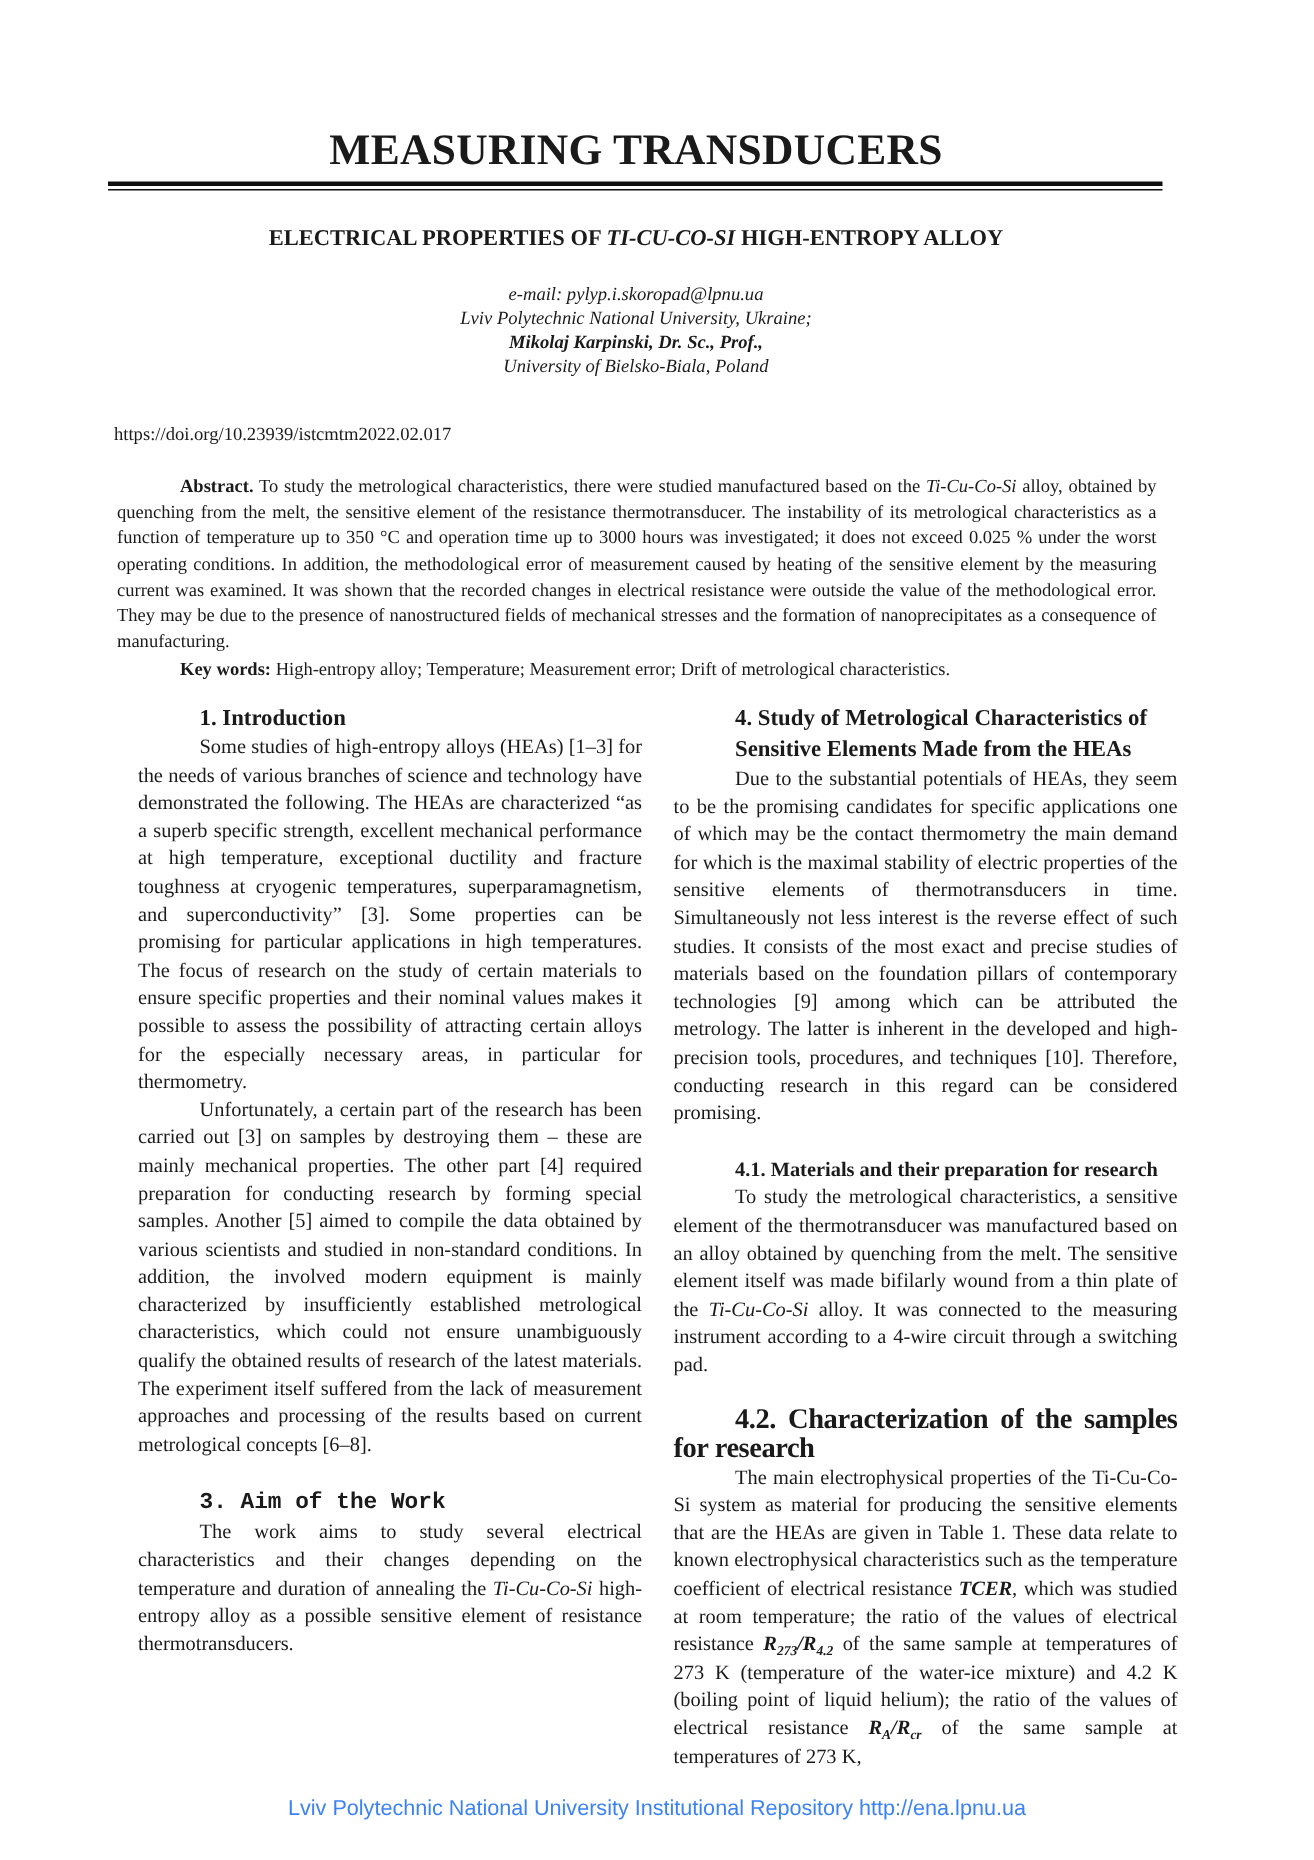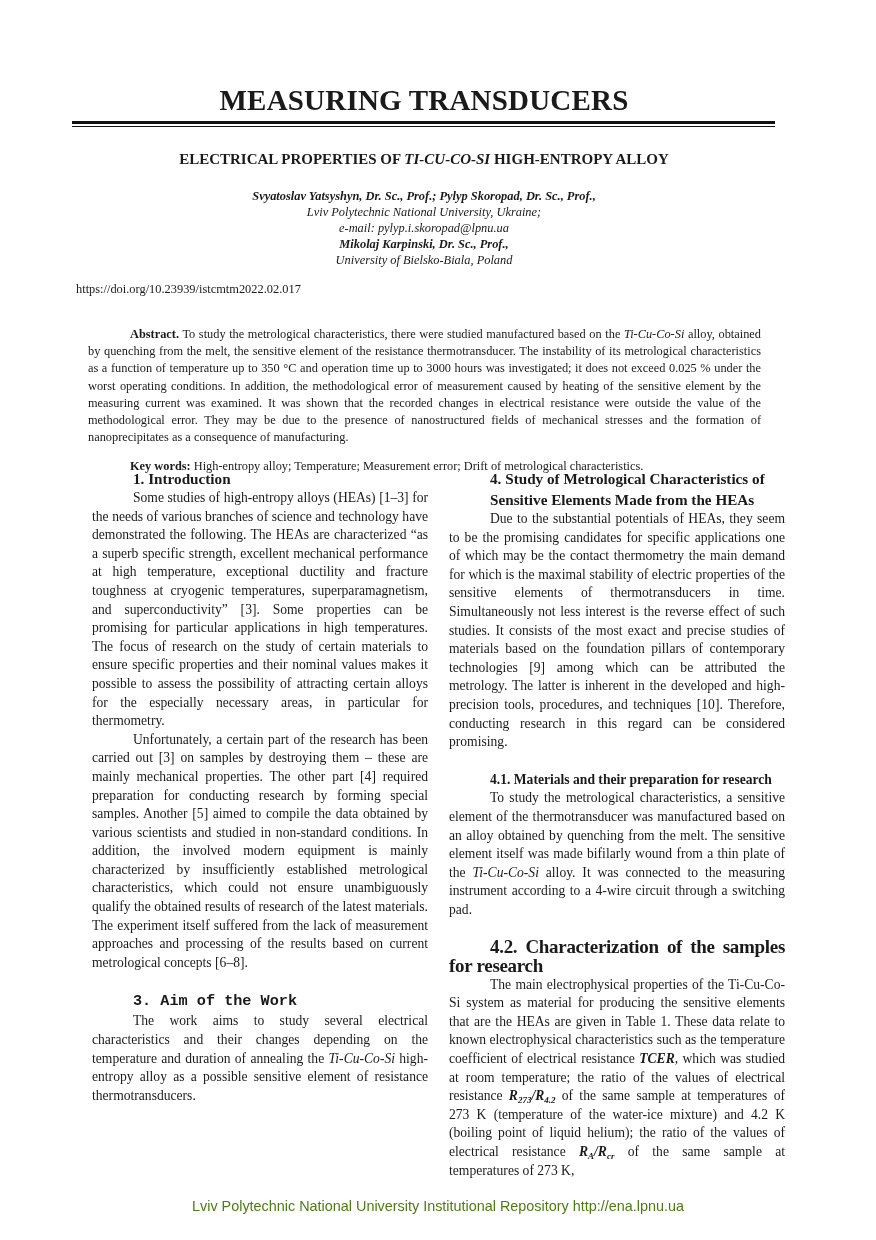--- a/index.html
+++ b/index.html
@@ -17,57 +17,56 @@
   .paper-title i { font-style: italic; }
 
   .authors { position: absolute; left: 72px; width: 704px; top: 188px; text-align: center;
              font-size: 12.4px; line-height: 16px; font-style: italic; }
   .authors .b { font-weight: bold; }
 
   .doi { position: absolute; left: 76px; top: 281px; font-size: 12.4px; line-height: 16px; }
 
   .abstract { position: absolute; left: 76px; width: 697px; top: 314px; font-size: 12.35px;
               line-height: 17.2px; text-align: justify; }
-  .abstract p { margin: 12px; text-indent: 42px; }
+  .abstract p { margin: 2px; text-indent: 42px; }
   .abstract .label { font-weight: bold; }
   .abstract i { font-style: italic; }
 
   .col { position: absolute; top: 468px; width: 336px; font-size: 13.6px; line-height: 18.6px; }
   .col.left { left: 92px; }
   .col.right { left: 449px; }
   .col h2 { margin: 0; font-size: 15.2px; font-weight: bold; line-height: 21px; }
   .col h2.indent { padding-left: 41px; }
   .col h3 { margin: 0; font-size: 13.6px; font-weight: bold; line-height: 18.6px; text-align: justify; }
   .col h3.indent { text-indent: 41px; }
   .col p { margin: 0; text-indent: 41px; text-align: justify; }
   .col i { font-style: italic; }
   .col .bi { font-weight: bold; font-style: italic; }
   .col sub { font-size: 9px; vertical-align: -3px; line-height: 0; }
 
   .footer { position: absolute; left: 0; width: 876px; top: 1197px; text-align: center;
             font-family: "Liberation Sans", "DejaVu Sans", sans-serif; font-size: 14.4px;
-            color: #4d7c0f; line-height: 18px; }
+            color: #3b82f6; line-height: 18px; }
 </style>
 </head>
 <body>
 
 <div class="page">
 
   <div class="journal-title">MEASURING TRANSDUCERS</div>
   <div class="rule-thick"></div>
   <div class="rule-thin"></div>
 
   <div class="paper-title">
     <span>ELECTRICAL PROPERTIES OF </span><i>TI-CU-CO-SI</i><span> HIGH-ENTROPY ALLOY</span>
   </div>
 
   <div class="authors">
-    <div class="b">Svyatoslav Yatsyshyn, Dr. Sc., Prof.; Pylyp Skoropad, Dr. Sc., Prof.,</div>
+    <div>e-mail: pylyp.i.skoropad@lpnu.ua</div>
     <div>Lviv Polytechnic National University, Ukraine;</div>
-    <div>e-mail: pylyp.i.skoropad@lpnu.ua</div>
     <div class="b">Mikolaj Karpinski, Dr. Sc., Prof.,</div>
     <div>University of Bielsko-Biala, Poland</div>
   </div>
 
   <div class="doi">https://doi.org/10.23939/istcmtm2022.02.017</div>
 
   <div class="abstract">
     <p><span class="label">Abstract.</span><span> To study the metrological characteristics, there were studied manufactured based on the </span><i>Ti-Cu-Co-Si</i><span> alloy, obtained by quenching from the melt, the sensitive element of the resistance thermotransducer. The instability of its metrological characteristics as a function of temperature up to 350 °C and operation time up to 3000 hours was investigated; it does not exceed 0.025 % under the worst operating conditions. In addition, the methodological error of measurement caused by heating of the sensitive element by the measuring current was examined. It was shown that the recorded changes in electrical resistance were outside the value of the methodological error. They may be due to the presence of nanostructured fields of mechanical stresses and the formation of nanoprecipitates as a consequence of manufacturing.</span></p>
     <p><span class="label">Key words:</span><span> High-entropy alloy; Temperature; Measurement error; Drift of metrological characteristics.</span></p>
   </div>

